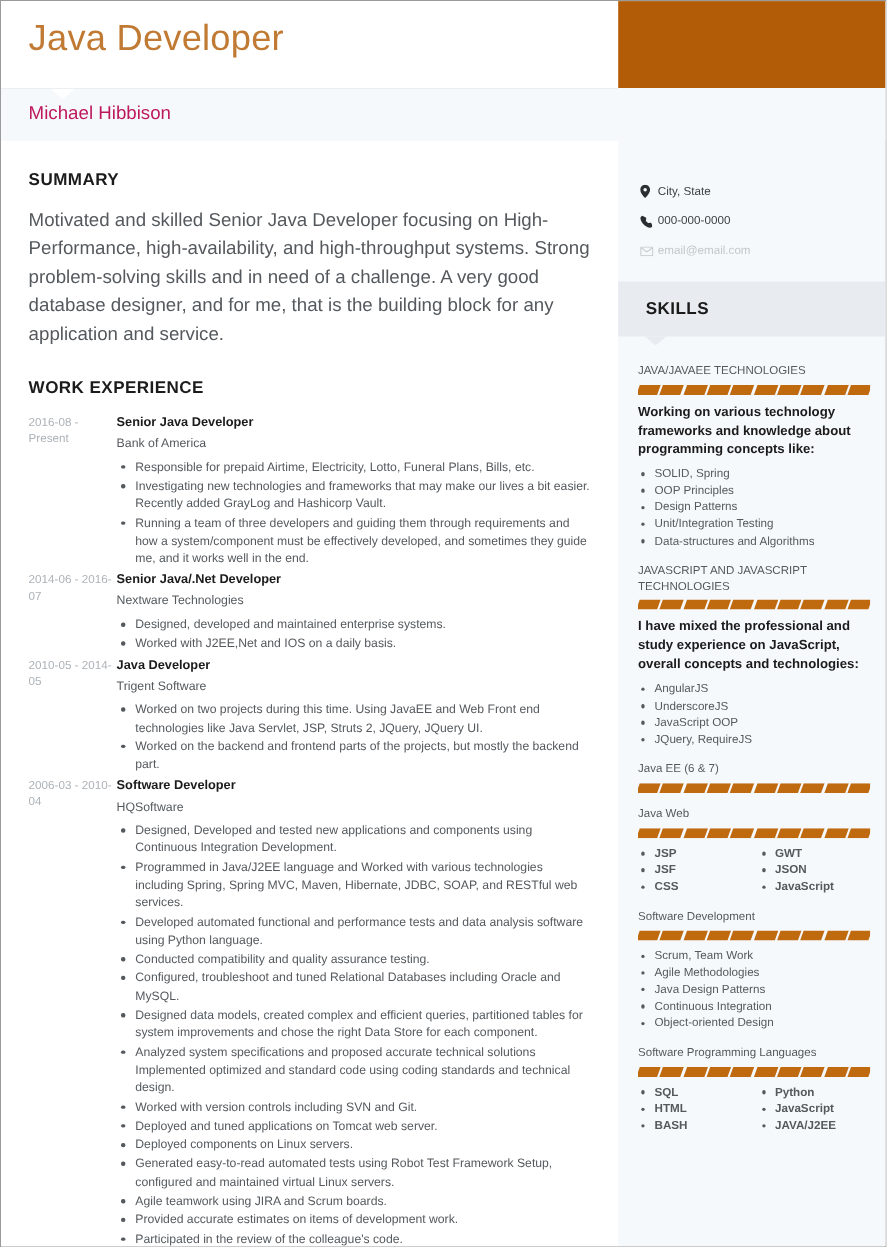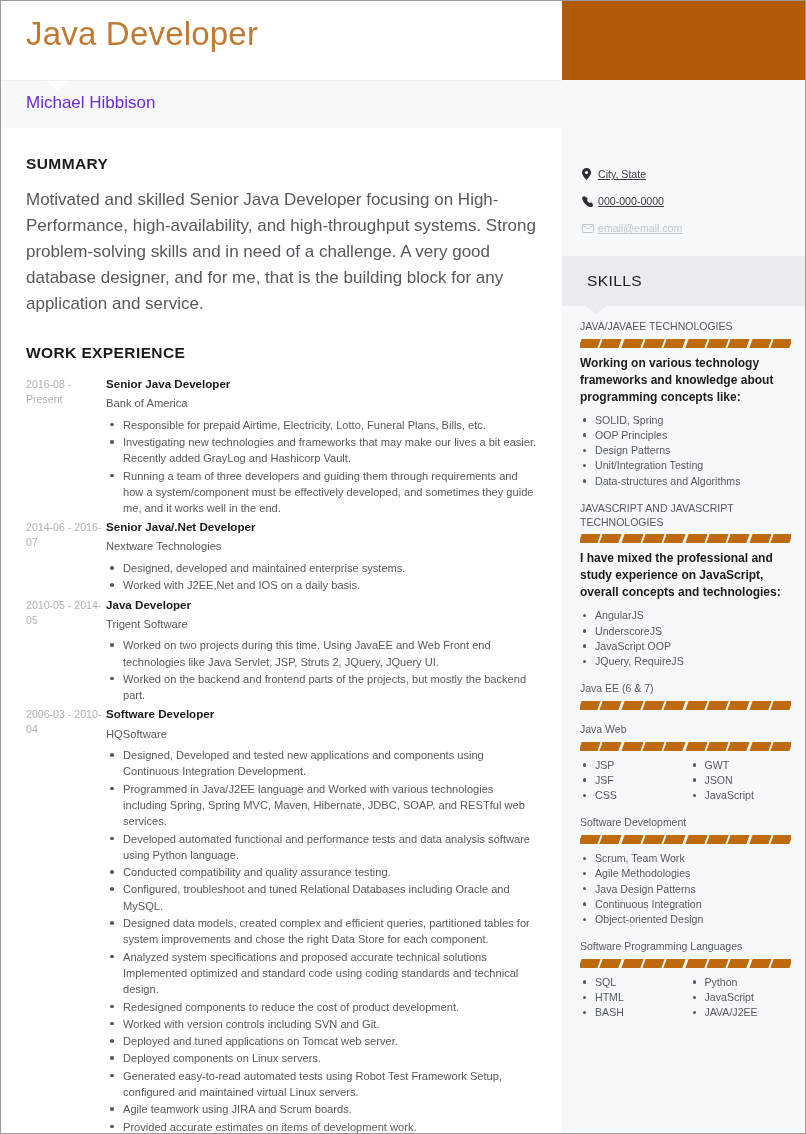--- a/index.html
+++ b/index.html
@@ -68,21 +68,21 @@
     border-left: 11px solid transparent;
     border-right: 11px solid transparent;
     border-top: 9px solid #ffffff;
   }
   .person-name {
     position: absolute;
     left: 25px;
     top: 12px;
     font-size: 17px;
     font-weight: 400;
-    color: #6d28d9;
+    color: #be185d;
     white-space: nowrap;
   }
   .name-band .sidebar-cover {
     position: absolute;
     right: 0; top: -1px;
     width: 243px;
     height: 48px;
     background: #f6f9fc;
   }
 
@@ -180,21 +180,20 @@
   
   .contact-block {
     padding: 40px 0 22px 20px;
   }
   .contact-row {
     display: flex;
     align-items: center;
     margin-bottom: 15px;
     font-size: 10.6px;
     color: #3c4043;
-    text-decoration: underline;
   }
   .contact-row:last-child { margin-bottom: 0; }
   .contact-row.muted { color: #c2c7cc; }
   .contact-icon {
     width: 16px;
     flex: 0 0 16px;
     display: flex;
     align-items: center;
     justify-content: flex-start;
     color: #2b2f33;
@@ -212,26 +211,26 @@
     position: absolute;
     left: 24px;
     bottom: -8px;
     width: 0; height: 0;
     border-left: 10px solid transparent;
     border-right: 10px solid transparent;
     border-top: 8px solid #e8ecf0;
   }
   .skills-title {
     font-size: 15.5px;
-    font-weight: normal;
+    font-weight: bold;
     color: #1b1b1b;
     letter-spacing: 0.4px;
   }
 
-  .skills-body { padding: 14px 14px 24px 18px; }
+  .skills-body { padding: 25px 14px 24px 18px; }
   .skill-group { margin-bottom: 13px; }
   .skill-group:last-child { margin-bottom: 0; }
   .skill-name {
     font-size: 10.5px;
     color: #55595d;
     line-height: 1.3;
     margin-bottom: 5px;
   }
   .skill-bar {
     display: flex;
@@ -270,20 +269,21 @@
     left: 3px;
     top: 5.5px;
     width: 3.4px;
     height: 3.4px;
     border-radius: 50%;
     background: #55595d;
   }
   ul.skill-items.two-col {
     column-count: 2;
     column-gap: 8px;
+    font-weight: bold;
   }
   ul.skill-items.two-col li { break-inside: avoid; }
 </style>
 </head>
 <body>
 
 <div class="page">
 <div class="page-inner">
 
   <div class="header">
@@ -349,21 +349,20 @@
                   <div class="job-role">Software Developer</div>
                   <div class="job-company">HQSoftware</div>
                   <ul class="bullets">
                     <li>Designed, Developed and tested new applications and components using Continuous Integration Development.</li>
                     <li>Programmed in Java/J2EE language and Worked with various technologies including Spring, Spring MVC, Maven, Hibernate, JDBC, SOAP, and RESTful web services.</li>
                     <li>Developed automated functional and performance tests and data analysis software using Python language.</li>
                     <li>Conducted compatibility and quality assurance testing.</li>
                     <li>Configured, troubleshoot and tuned Relational Databases including Oracle and MySQL.</li>
                     <li>Designed data models, created complex and efficient queries, partitioned tables for system improvements and chose the right Data Store for each component.</li>
                     <li>Analyzed system specifications and proposed accurate technical solutions Implemented optimized and standard code using coding standards and technical design.</li>
-                    <li>Redesigned components to reduce the cost of product development.</li>
                     <li>Worked with version controls including SVN and Git.</li>
                     <li>Deployed and tuned applications on Tomcat web server.</li>
                     <li>Deployed components on Linux servers.</li>
                     <li>Generated easy-to-read automated tests using Robot Test Framework Setup, configured and maintained virtual Linux servers.</li>
                     <li>Agile teamwork using JIRA and Scrum boards.</li>
                     <li>Provided accurate estimates on items of development work.</li>
                     <li>Participated in the review of the colleague's code.</li>
                     <li>Generated documents for customers.</li>
                   </ul>
                 </div>

